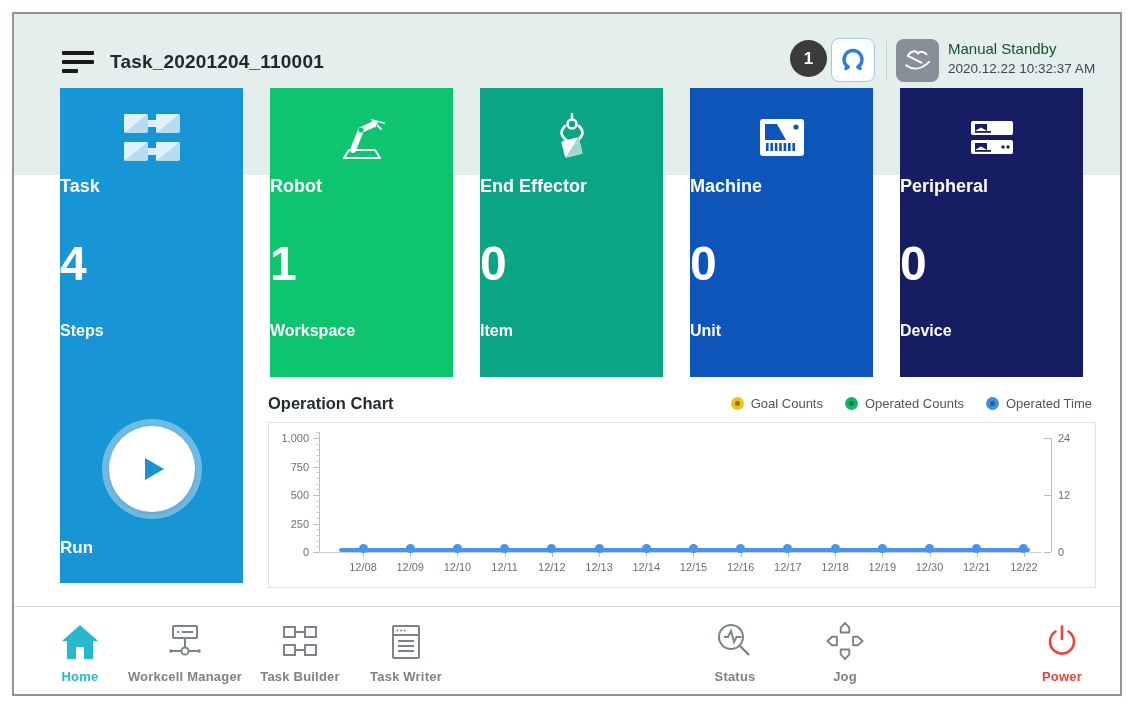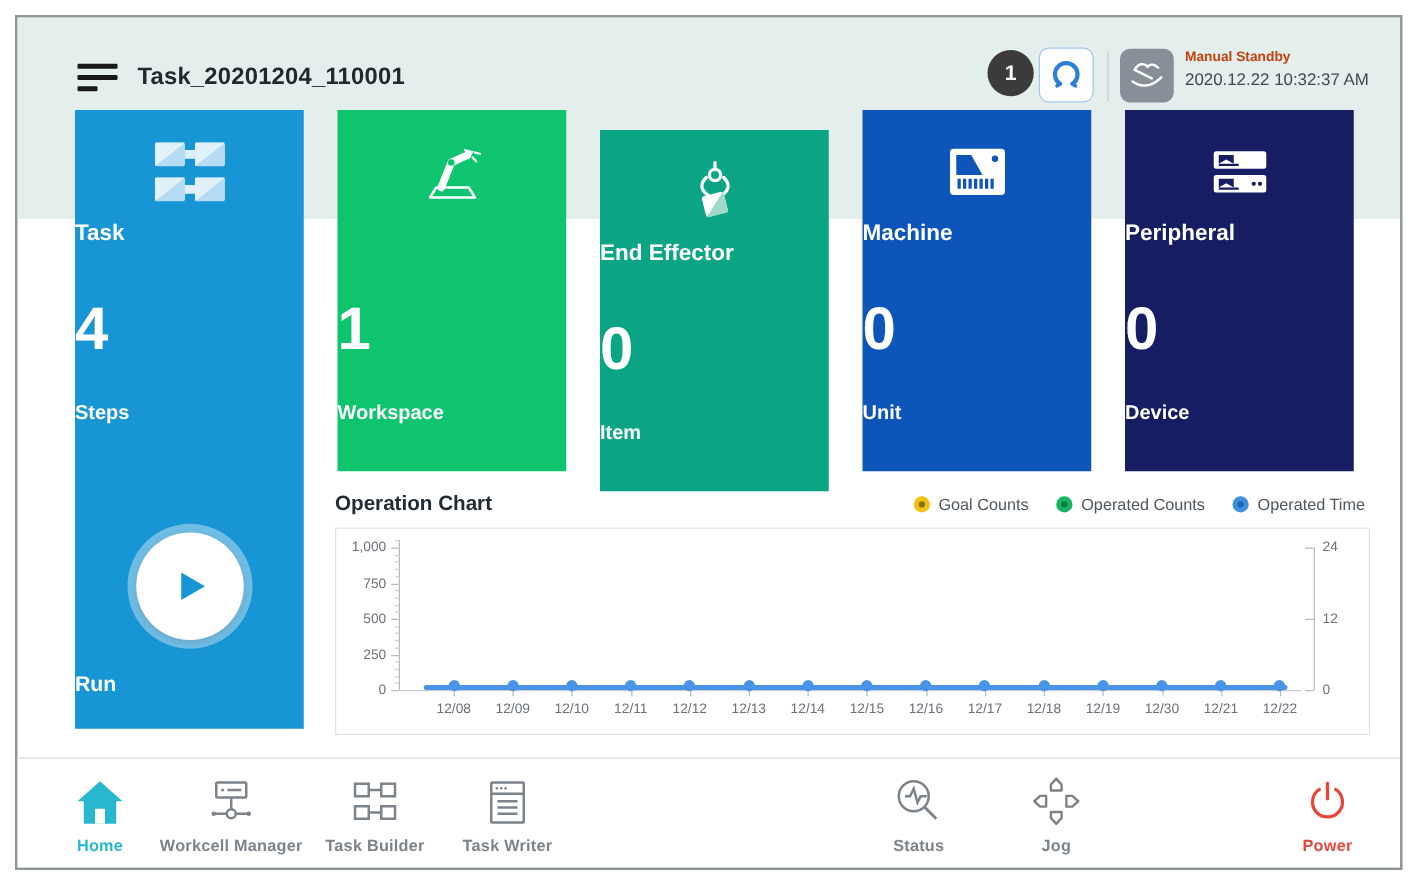--- a/index.html
+++ b/index.html
@@ -16,21 +16,21 @@
   .hamburger i:nth-child(3){width:16px;}
   .page-title{position:absolute;left:96px;top:26px;font-size:19px;font-weight:bold;color:#21282e;letter-spacing:.2px;}
   .badge-count{position:absolute;left:776px;top:15px;width:37px;height:37px;border-radius:50%;background:#3b3b3b;color:#fff;
     font-size:17px;font-weight:bold;display:flex;align-items:center;justify-content:center;}
   .tool-btn{position:absolute;left:817px;top:13px;width:44px;height:44px;border:1.5px solid #a3c6ea;border-radius:8px;background:#fdfdfd;
     display:flex;align-items:center;justify-content:center;cursor:pointer;}
   .vdivider{position:absolute;left:872px;top:16px;width:1px;height:40px;background:#c3cfd1;}
   .mode-box{position:absolute;left:882px;top:14px;width:43px;height:43px;border-radius:8px;background:#878f99;
     display:flex;align-items:center;justify-content:center;}
   .mode-text{position:absolute;left:934px;top:15px;}
-  .mode-label{font-size:11px;font-weight:bold;color:#c2410c;}
+  .mode-label{font-size:15px;font-weight:normal;color:#14532d;}
   .mode-time{font-size:13.5px;color:#41474e;margin-top:4px;}
   
   .card{position:absolute;top:74px;width:183px;height:289px;color:#fff;text-align:left;cursor:pointer;}
   .card .card-icon{position:absolute;top:22px;left:0;width:100%;height:56px;display:flex;align-items:center;justify-content:center;}
   .card .card-title{position:absolute;top:88px;left:0;width:100%;font-size:18px;font-weight:bold;}
   .card .card-value{position:absolute;top:148px;left:0;width:100%;font-size:48px;font-weight:bold;}
   .card .card-unit{position:absolute;top:234px;left:0;width:100%;font-size:16px;font-weight:bold;}
   .card-task{left:46px;height:495px;}
   .card-robot{left:256px;} .card-ee{left:466px;} .card-machine{left:676px;} .card-peripheral{left:886px;}
   .run-wrap{position:absolute;top:338px;left:0;width:100%;display:flex;justify-content:center;}
@@ -133,25 +133,26 @@
       <svg width="56" height="52" viewBox="0 0 56 52">
         <g fill="none" stroke="#fff" stroke-width="2" stroke-linejoin="round">
           <polygon points="10,46 46,46 41,38 15,38"></polygon>
         </g>
         <path d="M19 38 L27 18 L38 13" fill="none" stroke="#fff" stroke-width="6" stroke-linecap="round" stroke-linejoin="round"></path>
         <circle cx="27" cy="18" r="2.6" fill="#0ec46f"></circle>
         <polygon points="37,7 45,9 41,16" fill="#fff"></polygon>
         <path d="M44 14 l3 3 M46 10 l4 1" stroke="#fff" stroke-width="1.8" stroke-linecap="round"></path>
       </svg>
     </div>
+    <div class="card-title">Robot</div>
     <div class="card-value">1</div>
     <div class="card-unit">Workspace</div>
   </div>
 
-  <div class="card card-ee" style="background: rgb(11, 164, 133); margin-top: 16px;">
+  <div class="card card-ee" style="background: rgb(11, 164, 133);">
     <div class="card-icon">
       <svg width="56" height="52" viewBox="0 0 56 52">
         <g fill="none" stroke="#fff" stroke-width="2.6" stroke-linecap="round" stroke-linejoin="round">
           <path d="M28 2 v5"></path>
           <circle cx="28" cy="12" r="4.5"></circle>
           <path d="M21 14 q-7 7 0 13 l4 3"></path>
           <path d="M35 14 q7 7 0 13 l-4 3"></path>
         </g>
         <g transform="rotate(-14 28 36)">
           <rect x="19" y="27" width="18" height="17" rx="2.5" fill="#fff"></rect>

